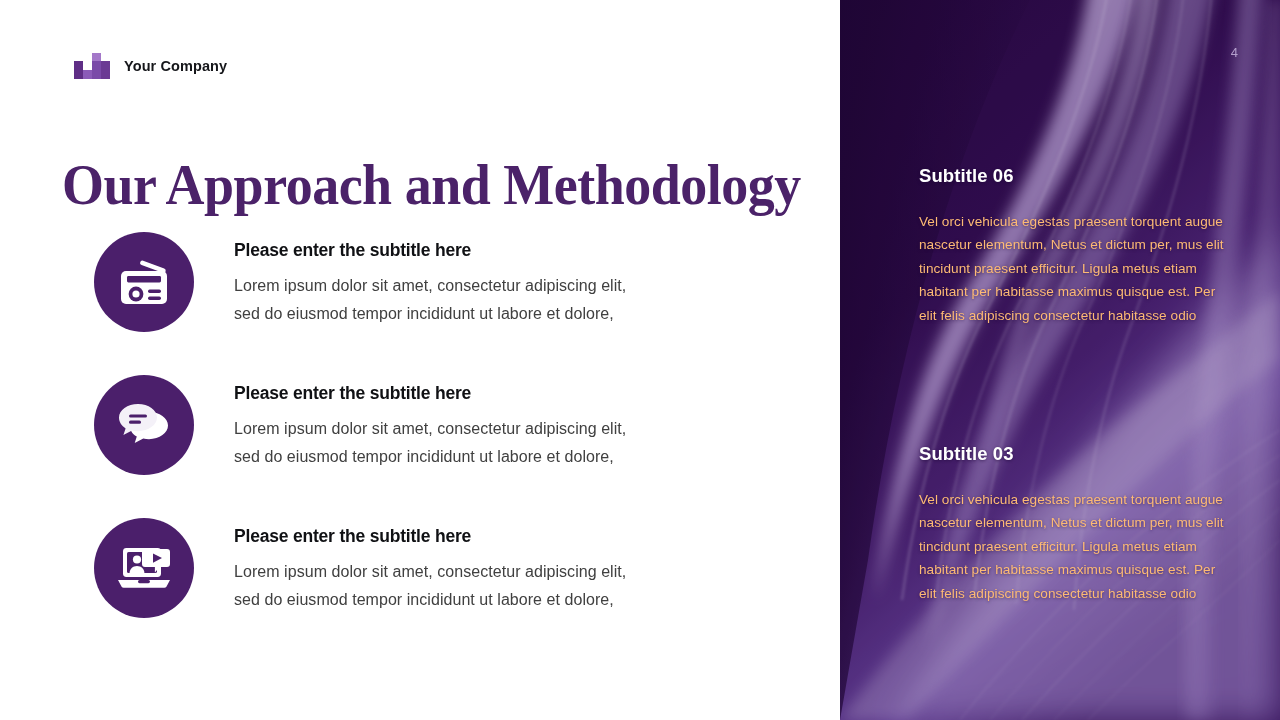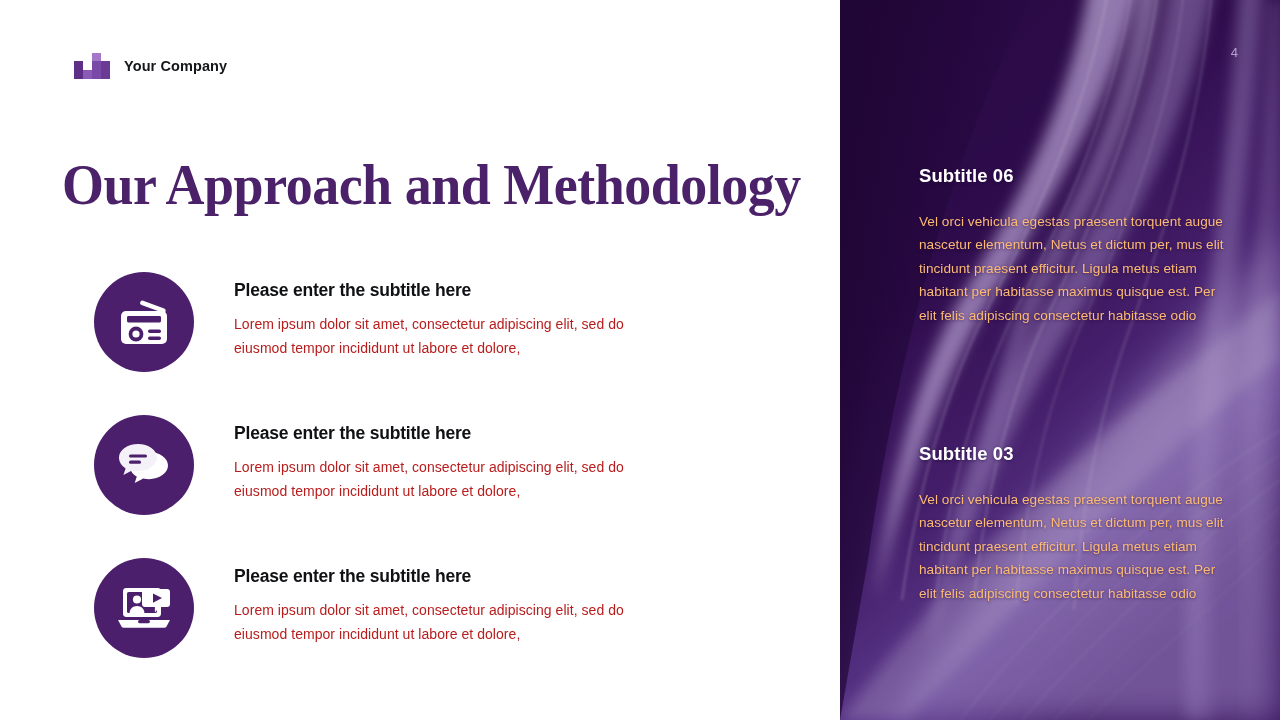--- a/index.html
+++ b/index.html
@@ -25,30 +25,30 @@
 
   .slide-title{
     position:absolute;left:62px;top:116px;
     font-family:"Liberation Serif",serif;
     font-size:58px;font-weight:bold;color:#4b2269;
     letter-spacing:-0.5px;line-height:1.05;
     transform:scaleX(0.93);transform-origin:left center;
     white-space:nowrap;
   }
 
-  .feature-list{position:absolute;left:62px;top:232px;width:720px;margin-top:40px;}
+  .feature-list{position:absolute;left:62px;top:232px;width:720px;}
   .feature{position:relative;height:143px;}
   .f-icon{
     position:absolute;left:32px;top:0;width:100px;height:100px;border-radius:50%;
     background:#4b1f6b;display:flex;align-items:center;justify-content:center;
   }
   .f-icon svg{display:block;}
   .f-text{position:absolute;left:172px;top:8px;width:540px;}
   .f-title{font-size:17.5px;font-weight:bold;color:#101114;letter-spacing:-.2px;margin:0 0 11px 0;}
-  .f-body{font-size:14px;color:#b91c1c;line-height:1.72;margin:0;letter-spacing:.05px;max-width:400px;}
+  .f-body{font-size:16px;color:#404040;line-height:1.72;margin:0;letter-spacing:.05px;max-width:400px;}
 
   
   .right-panel{
     position:absolute;left:840px;top:0;width:440px;height:720px;overflow:hidden;
     background:#2b0c47;
   }
   .rp-art{position:absolute;inset:0;}
   .rp-art svg{display:block;width:440px;height:720px;}
 
   .page-num{

